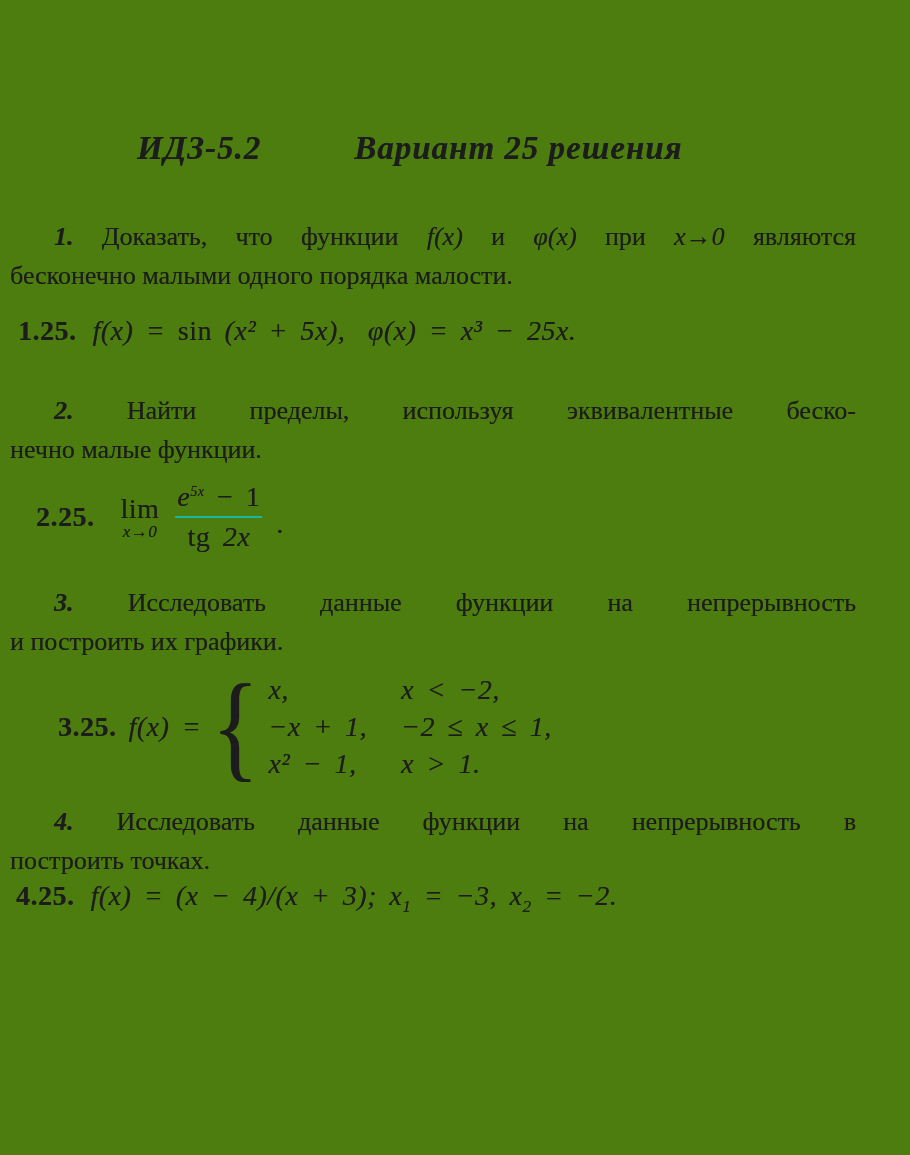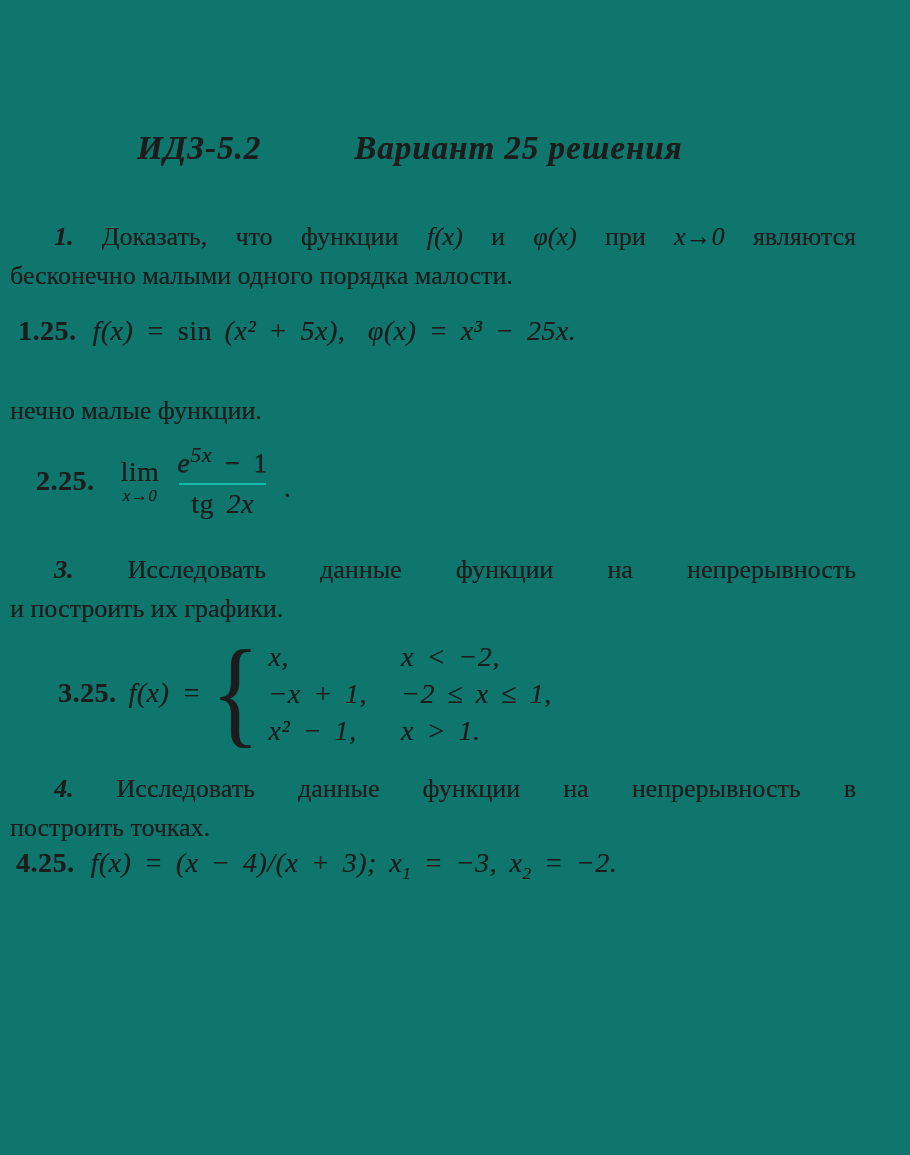--- a/index.html
+++ b/index.html
@@ -1,20 +1,20 @@
 <!DOCTYPE html>
 <html><head>
 <meta charset="utf-8">
 <style>
   html, body { margin: 0; padding: 0; background: #ffffff; }
   .page {
     position: relative;
     width: 910px;
     height: 1155px;
-    background: #0f766e;
+    background: #4d7c0f;
     color: #1c1c1c;
     font-family: "Liberation Serif", "DejaVu Serif", serif;
     overflow: hidden;
     text-shadow: 0.2px 0.2px 0.5px rgba(20,20,20,0.55);
   }
   .content {
     display: flow-root;
     position: absolute;
     left: 10px;
     right: 54px;
@@ -82,21 +82,21 @@
   .limwrap .lim { font-style: normal; }
   .limwrap .limsub { font-size: 17px; font-style: italic; }
   .frac {
     display: inline-flex;
     flex-direction: column;
     align-items: center;
     margin-left: 10px;
     line-height: 1.15;
   }
   .frac .num { padding: 0 8px 3px 8px; font-style: italic; }
-  .frac .num sup { font-size: 22px; }
+  .frac .num sup { font-size: 14px; }
   .frac .num .tail { font-style: normal; }
   .frac .den { border-top: 2px solid #14b8a6; padding: 3px 12px 0 12px; }
   .frac .den .mfn { font-style: normal; }
   .frac .den .mrest { font-style: italic; }
   .f225 .period { margin-left: 8px; align-self: center; margin-top: 14px; }
 
   .f325 {
     margin-top: 10px;
     margin-left: 22px;
     display: flex;
@@ -149,20 +149,24 @@
     </p>
 
     <div class="formula f125">
       <b class="flabel">1.25.</b><i class="mvar">f(x) =</i>
       <span class="mfn">sin</span>
       <i class="mvar">(x² + 5x),</i>
       <i class="mvar gap">φ(x) = x³ − 25x.</i>
     </div>
 
     <p class="para p-t2">
+      <span class="jline">
+        <b class="tnum">2.</b>
+        <span>Найти пределы, используя эквивалентные беско-</span>
+      </span>
       <span class="pline">нечно малые функции.</span>
     </p>
 
     <div class="formula f225">
       <b class="flabel">2.25.</b>
       <span class="limwrap">
         <span class="lim">lim</span>
         <span class="limsub">x→0</span>
       </span>
       <span class="frac">

